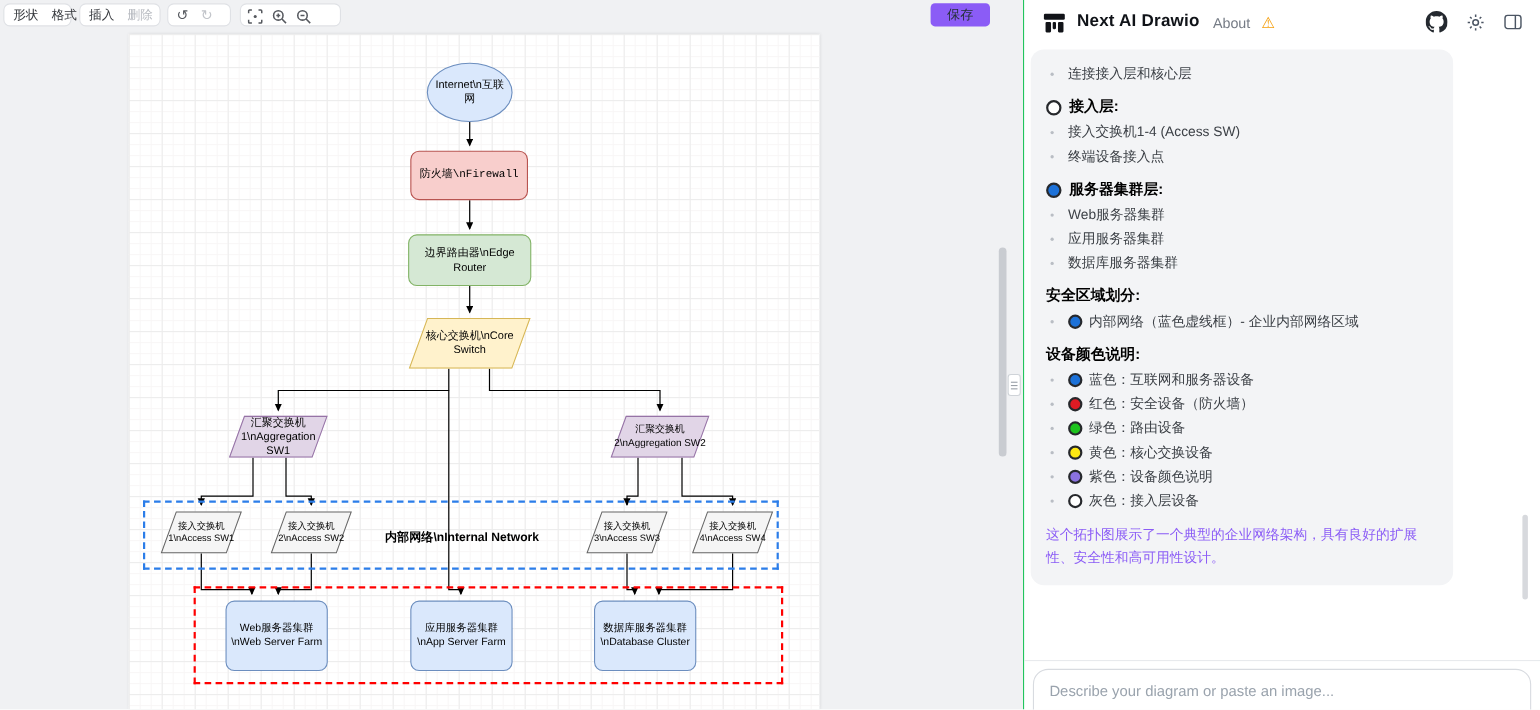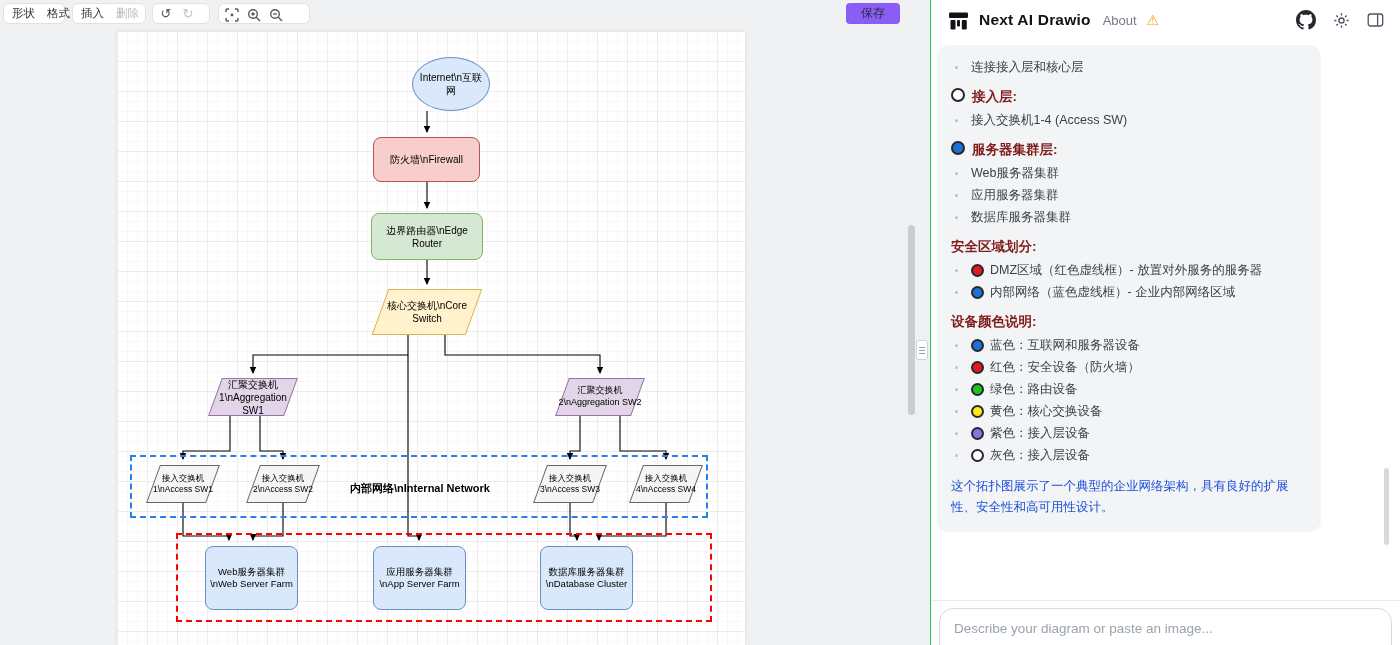--- a/index.html
+++ b/index.html
@@ -25,21 +25,21 @@
     box-shadow:0 0 3px rgba(0,0,0,.10);
     background-image:
       linear-gradient(to right,#ececec 1px,transparent 1px),
       linear-gradient(to bottom,#ececec 1px,transparent 1px),
       linear-gradient(to right,#f8f6f6 1px,transparent 1px),
       linear-gradient(to bottom,#f8f6f6 1px,transparent 1px);
     background-size:30px 30px,30px 30px,10px 10px,10px 10px; }
   .edges { position:absolute; left:0; top:0; }
   .node { position:absolute; display:flex; align-items:center; justify-content:center; text-align:center;
     color:#000; background:var(--fill); border:1px solid var(--stroke); line-height:1.3; }
-  .node.ellipse { border-radius:50%;margin-left:24px; }
+  .node.ellipse { border-radius:50%; }
   .node.rounded { border-radius:8px; }
   .node.para { background:transparent; border:none; }
   .node.para .skew { position:absolute; left:7px; right:7px; top:0; bottom:0;
     transform:skewX(-20deg); background:var(--fill); border:1px solid var(--stroke); }
   .nlabel { position:relative; z-index:1; padding:0 3px; word-break:break-word; }
   .zone { position:absolute; border-width:2px; border-style:dashed; }
   .zone-label { position:absolute; font-weight:bold; font-size:11px; color:#000; text-align:center; }
 
   .canvas-vscroll { position:absolute; left:908px; top:225px; width:7px; height:190px;
     background:#c9ccd1; border-radius:4px; }
@@ -60,24 +60,24 @@
   .header-icons .hic { color:#3f434a; display:flex; align-items:center; }
 
   .chat { position:relative; flex:1 1 auto; overflow:hidden; }
   .bubble { position:absolute; left:6px; top:5px; width:384px; background:#f3f4f6;
     border-radius:12px; padding:8px 14px 14px 14px; }
   .blk-bullet { display:flex; align-items:center; margin:6px 0; padding-left:4px;
     font-size:12.5px; color:#3c4046; line-height:16px; }
   .li-dot { flex:0 0 auto; width:3px; height:3px; border-radius:50%; background:#b9bdc4; margin-right:13px; }
   .cdot { flex:0 0 auto; width:13px; height:13px; border-radius:50%; border:2px solid #26282c;
     margin-right:6px; }
-  .blk-heading { display:flex; align-items:flex-start; margin:13px 0 7px 0;
-    font-size:13.5px; font-weight:bold; color:#7f1d1d; line-height:17px; }
+  .blk-heading { display:flex; align-items:flex-end; margin:13px 0 7px 0;
+    font-size:13.5px; font-weight:bold; color:#000000; line-height:17px; }
   .blk-heading .cdot { width:14px; height:14px; margin-right:7px; }
-  .blk-para { margin-top:13px; font-size:12.5px; color:#1d4ed8; line-height:21px; }
+  .blk-para { margin-top:13px; font-size:12.5px; color:#8b5cf6; line-height:21px; }
   .panel-scroll { position:absolute; right:11px; top:428px; width:5px; height:77px;
     background:#d7d9dd; border-radius:3px; }
 
   .input-area { flex:0 0 auto; height:45px; border-top:1px solid #e8eaed; padding:7px 8px 0 8px; }
   .chat-input { width:100%; height:52px; border:1px solid #d8dbe0; border-radius:14px;
     padding:12px 14px; font-family:"Liberation Sans","DejaVu Sans",sans-serif; font-size:13.5px;
     color:#374151; resize:none; outline:none; background:#fff; display:block; }
   .chat-input::placeholder { color:#9aa3ad; }
 </style>
 </head>
@@ -153,21 +153,21 @@
 
       <div class="zone" style="left: 13px; top: 424px; width: 578px; height: 63px; border-color: rgb(43, 125, 233);"></div>
       <div class="zone" style="left: 59px; top: 502px; width: 536px; height: 89px; border-color: rgb(255, 0, 0);"></div>
       <div class="zone-label" style="left:213px;top:450px;width:180px;">内部网络\nInternal Network</div>
       <div class="zone-label" style="left:262px;top:524px;width:80px;">DMZ区域</div>
 
       <div>
           <div class="node ellipse" style="left: 271px; top: 26px; width: 78px; height: 54px; font-size: 10px; --fill: #dae8fc; --stroke: #6c8ebf;">
             <span class="nlabel">Internet\n互联网</span>
           </div>
-          <div class="node rounded" style="left: 256px; top: 106px; width: 107px; height: 45px; font-size: 10px; --fill: #f8cecc; --stroke: #b85450;">
+          <div class="node rounded" style="left: 256px; top: 106px; width: 107px; height: 45px; font-size: 10px; font-family: Liberation Mono, monospace; --fill: #f8cecc; --stroke: #b85450;">
             <span class="nlabel">防火墙\nFirewall</span>
           </div>
           <div class="node rounded" style="left: 254px; top: 182px; width: 112px; height: 47px; font-size: 10px; --fill: #d5e8d4; --stroke: #82b366;">
             <span class="nlabel">边界路由器\nEdge Router</span>
           </div>
           <div class="node para" style="left: 256px; top: 258px; width: 108px; height: 46px; font-size: 10px; --fill: #fff2cc; --stroke: #d6b656;">
             <span class="skew"></span>
             <span class="nlabel">核心交换机\nCore Switch</span>
           </div>
           <div class="node para" style="left: 91px; top: 347px; width: 90px; height: 38px; font-size: 10px; --fill: #e1d5e7; --stroke: #9673a6;">
@@ -257,20 +257,24 @@
               <span>连接接入层和核心层</span>
             </div>
             <div class="blk-heading">
               <span class="cdot" style="background: rgb(255, 255, 255);"></span>
               <span>接入层:</span>
             </div>
             <div class="blk-bullet">
               <span class="li-dot"></span>
               <span>接入交换机1-4 (Access SW)</span>
             </div>
+            <div class="blk-bullet">
+              <span class="li-dot"></span>
+              <span>终端设备接入点</span>
+            </div>
             <div class="blk-heading">
               <span class="cdot" style="background: rgb(28, 113, 216);"></span>
               <span>服务器集群层:</span>
             </div>
             <div class="blk-bullet">
               <span class="li-dot"></span>
               <span>Web服务器集群</span>
             </div>
             <div class="blk-bullet">
               <span class="li-dot"></span>
@@ -278,25 +282,20 @@
             </div>
             <div class="blk-bullet">
               <span class="li-dot"></span>
               <span>数据库服务器集群</span>
             </div>
             <div class="blk-heading">
               <span>安全区域划分:</span>
             </div>
             <div class="blk-bullet">
               <span class="li-dot"></span>
-              <span class="cdot" style="background: rgb(224, 27, 36);"></span>
-              <span>DMZ区域（红色虚线框）- 放置对外服务的服务器</span>
-            </div>
-            <div class="blk-bullet">
-              <span class="li-dot"></span>
               <span class="cdot" style="background: rgb(28, 113, 216);"></span>
               <span>内部网络（蓝色虚线框）- 企业内部网络区域</span>
             </div>
             <div class="blk-heading">
               <span>设备颜色说明:</span>
             </div>
             <div class="blk-bullet">
               <span class="li-dot"></span>
               <span class="cdot" style="background: rgb(28, 113, 216);"></span>
               <span>蓝色：互联网和服务器设备</span>
@@ -312,21 +311,21 @@
               <span>绿色：路由设备</span>
             </div>
             <div class="blk-bullet">
               <span class="li-dot"></span>
               <span class="cdot" style="background: rgb(255, 233, 18);"></span>
               <span>黄色：核心交换设备</span>
             </div>
             <div class="blk-bullet">
               <span class="li-dot"></span>
               <span class="cdot" style="background: rgb(139, 114, 224);"></span>
-              <span>紫色：接入层设备</span>
+              <span>紫色：设备颜色说明</span>
             </div>
             <div class="blk-bullet">
               <span class="li-dot"></span>
               <span class="cdot" style="background: rgb(255, 255, 255);"></span>
               <span>灰色：接入层设备</span>
             </div>
             <div class="blk-para"><span>这个拓扑图展示了一个典型的企业网络架构，具有良好的扩展性、安全性和高可用性设计。</span></div>
           </div>
       </div>
 

